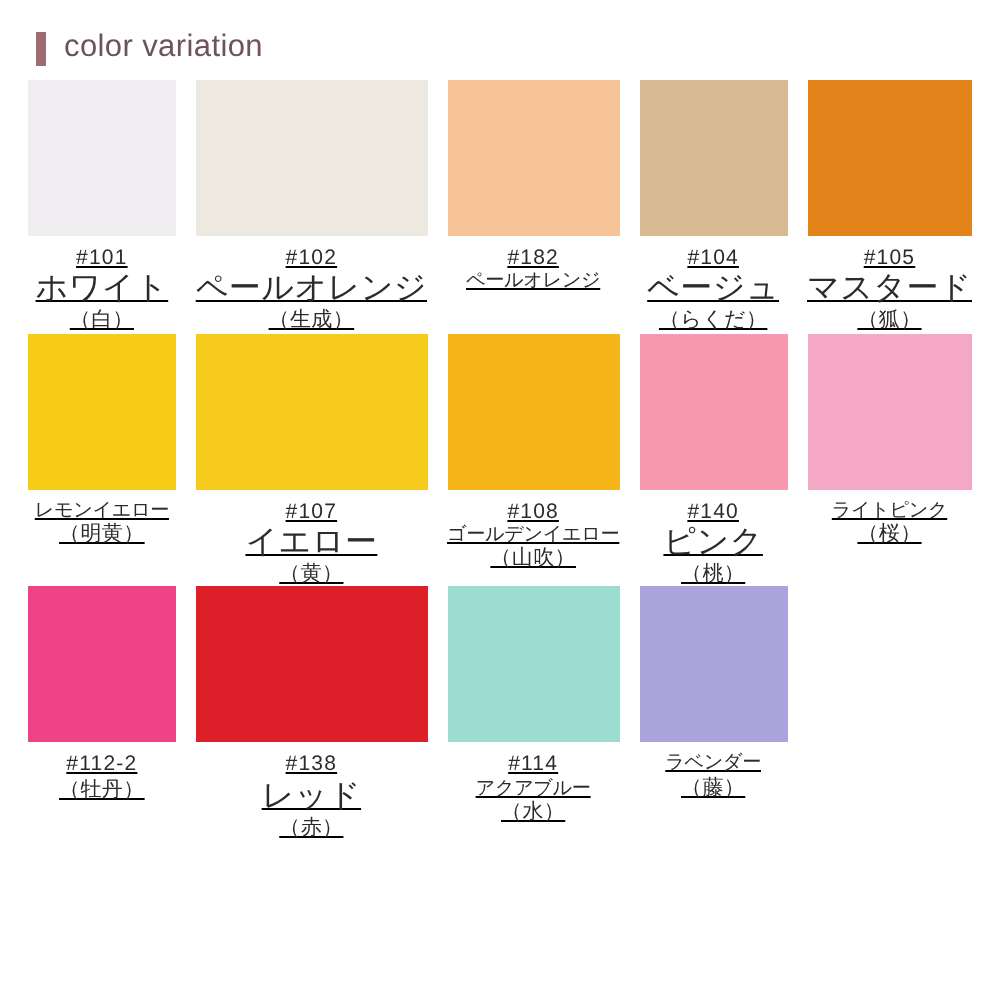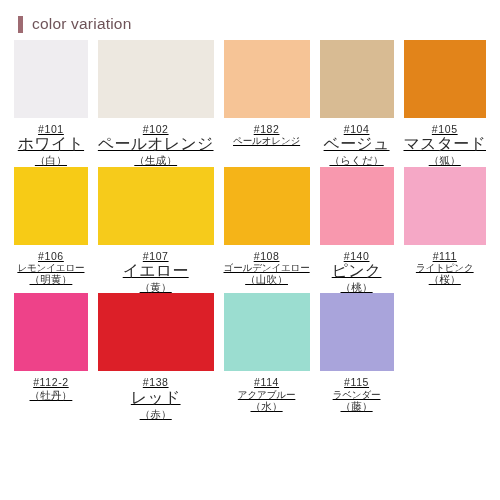--- a/index.html
+++ b/index.html
@@ -155,21 +155,20 @@
       <div class="swatch-labels">
         <div class="swatch-code">#105</div>
         <div class="swatch-name">マスタード</div>
         <div class="swatch-alt">（狐）</div>
       </div>
     </div>
 
     <div class="swatch-cell">
       <div class="swatch-chip" style="background: rgb(247, 203, 22);"></div>
       <div class="swatch-labels">
-        <div class="swatch-code">#106</div>
         <div class="swatch-name long">レモンイエロー</div>
         <div class="swatch-alt">（明黄）</div>
       </div>
     </div>
 
     <div class="swatch-cell">
       <div class="swatch-chip" style="background: rgb(246, 203, 27);"></div>
       <div class="swatch-labels">
         <div class="swatch-code">#107</div>
         <div class="swatch-name">イエロー</div>
@@ -192,21 +191,20 @@
       <div class="swatch-labels">
         <div class="swatch-code">#140</div>
         <div class="swatch-name">ピンク</div>
         <div class="swatch-alt">（桃）</div>
       </div>
     </div>
 
     <div class="swatch-cell">
       <div class="swatch-chip" style="background: rgb(245, 168, 198);"></div>
       <div class="swatch-labels">
-        <div class="swatch-code">#111</div>
         <div class="swatch-name long">ライトピンク</div>
         <div class="swatch-alt">（桜）</div>
       </div>
     </div>
 
     <div class="swatch-cell">
       <div class="swatch-chip" style="background: rgb(238, 66, 137);"></div>
       <div class="swatch-labels">
         <div class="swatch-code">#112-2</div>
         <div class="swatch-alt">（牡丹）</div>
@@ -227,20 +225,19 @@
       <div class="swatch-labels">
         <div class="swatch-code">#114</div>
         <div class="swatch-name long">アクアブルー</div>
         <div class="swatch-alt">（水）</div>
       </div>
     </div>
 
     <div class="swatch-cell">
       <div class="swatch-chip" style="background: rgb(169, 164, 219);"></div>
       <div class="swatch-labels">
-        <div class="swatch-code">#115</div>
         <div class="swatch-name long">ラベンダー</div>
         <div class="swatch-alt">（藤）</div>
       </div>
     </div>
 
   </div>
 </div>
 
 </body></html>

